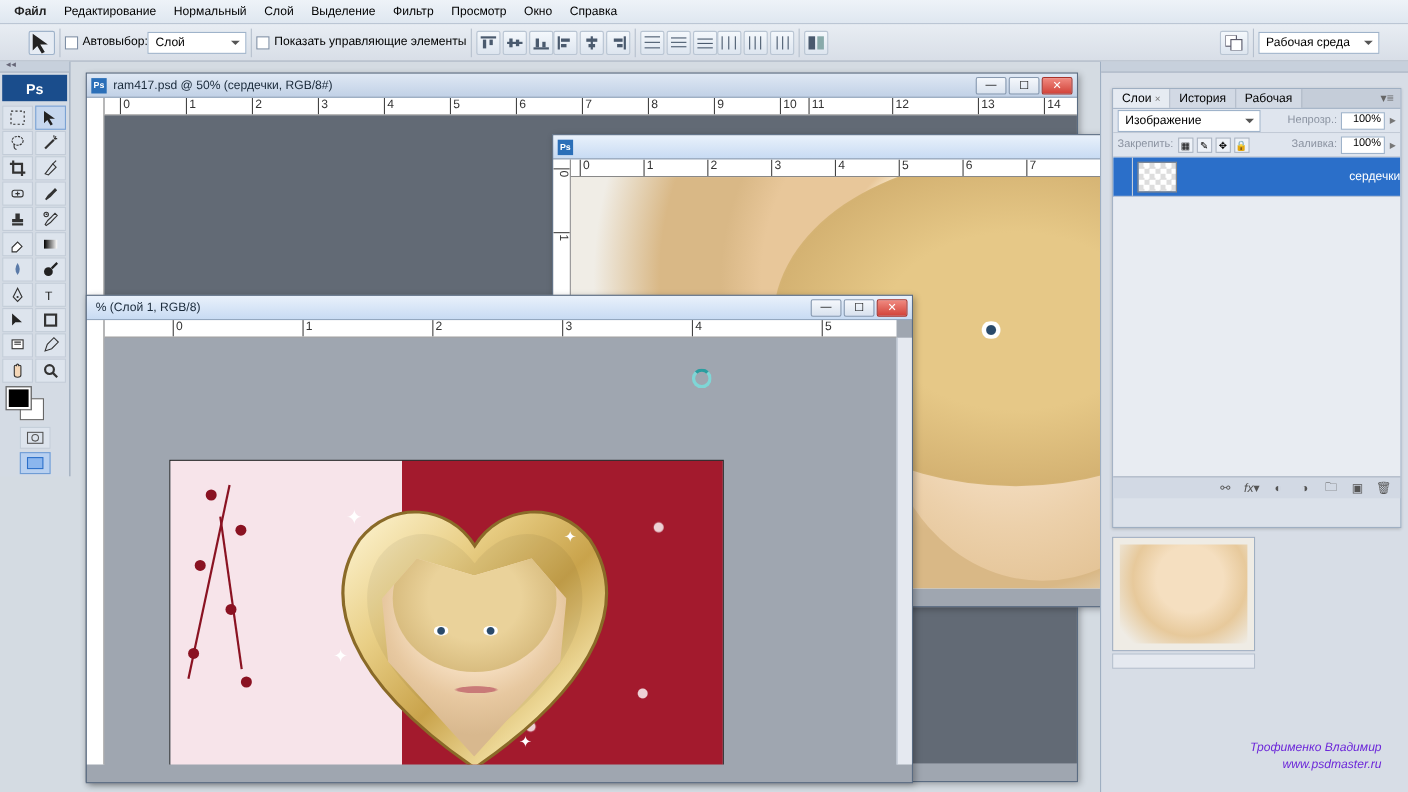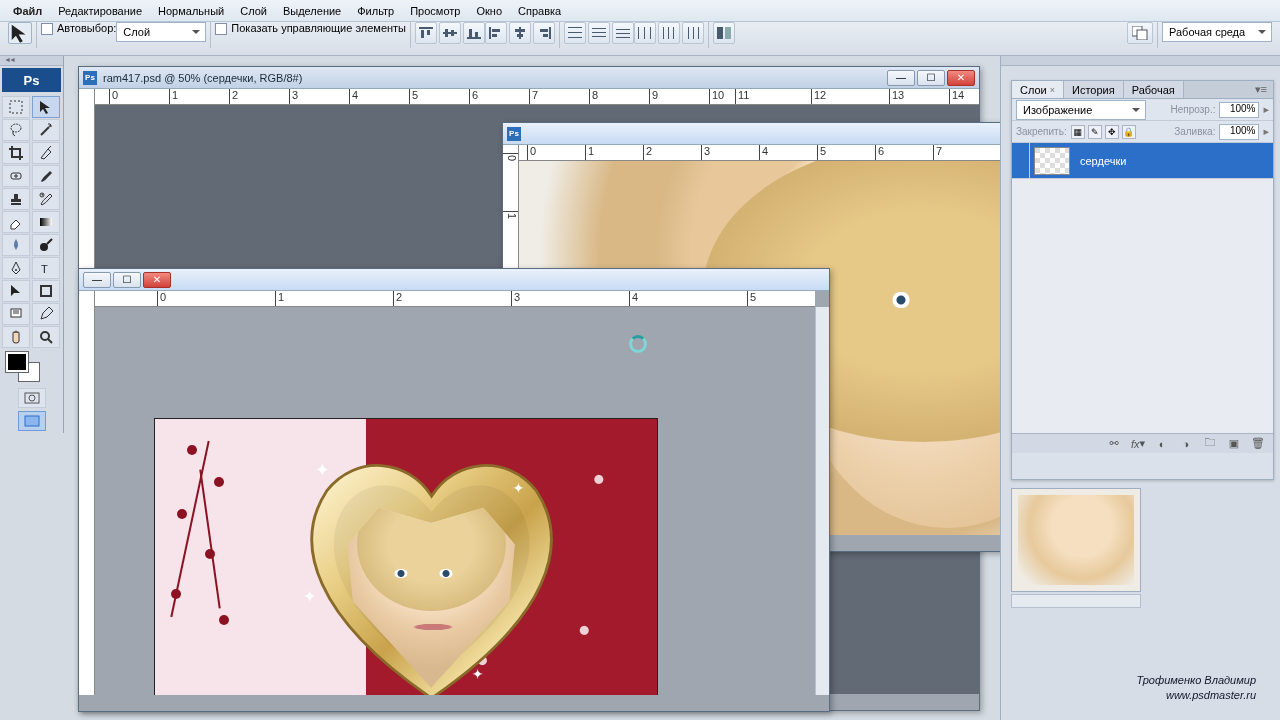--- a/index.html
+++ b/index.html
@@ -4,21 +4,21 @@
 <style>
 * { margin: 0; padding: 0; box-sizing: border-box; font-family: Tahoma, Arial, sans-serif; font-size: 11px; user-select: none; }
 body { background: #d4dbe2; width: 1280px; height: 720px; overflow: hidden; position: relative; }
 
 
 .menubar { height: 22px; background: linear-gradient(#eef3f8,#dfe7f0); display: flex; align-items: center; padding: 0 6px; gap: 2px; border-bottom: 1px solid #b8c4d2; }
 .menubar span { padding: 2px 7px; cursor: default; }
 .menubar span:first-child { font-weight: bold; color: #222; }
 
 
-.optbar { height: 34px; background: linear-gradient(#e8edf3,#d8dee7); display: flex; padding: 0 8px; gap: 0; border-bottom: 1px solid #aab4c2; }
+.optbar { height: 34px; background: linear-gradient(#e8edf3,#d8dee7); display: flex; align-items: center; padding: 0 26px; gap: 0; border-bottom: 1px solid #aab4c2; }
 .toolicon { width: 24px; height: 22px; background:#e6ecf4; border:1px solid #9fb3ca; display:flex; align-items:center; justify-content:center; border-radius:2px; }
 .chk { width:12px; height:12px; border:1px solid #7f8fa5; background:#fff; display:inline-block; vertical-align:middle; margin-right:4px; }
 .dd { height:20px; border:1px solid #9fb3ca; background:#fff; padding:0 18px 0 6px; display:flex; align-items:center; position:relative; min-width:90px; }
 .dd::after { content:""; position:absolute; right:5px; top:7px; border:4px solid transparent; border-top-color:#555; }
 .sep { width:1px; height:26px; background:#b6c0ce; margin:0 4px; }
 .alignbtn { width:22px; height:22px; border:1px solid #b9c5d3; background:linear-gradient(#f4f8fc,#dde5ef); border-radius:2px; display:flex; align-items:center; justify-content:center; }
 .aligngrp { display:flex; gap:2px; }
 .flex-spacer { flex:1; }
 
 
@@ -61,32 +61,32 @@
 .layerspanel { position:absolute; left:10px; top:24px; right:6px; background:#dbe1ea; border:1px solid #9fafc2; box-shadow:0 1px 3px rgba(0,0,0,.2); }
 .tabs { display:flex; height:18px; background:#c5cdd9; border-bottom:1px solid #9fafc2; }
 .tab { padding:2px 8px; background:#d2d9e4; border-right:1px solid #aab4c2; display:flex; align-items:center; gap:3px; }
 .tab.act { background:#e6ebf2; }
 .tab .x { font-size:9px; color:#777; }
 .panelrow { height:22px; display:flex; align-items:center; padding:0 4px; gap:4px; border-bottom:1px solid #c2cad6; background:#dfe5ee; }
 .panelrow .lbl { color:#8a92a0; font-size:10px; }
 .numf { width:40px; height:16px; border:1px solid #9fb3ca; background:#fff; text-align:right; padding:0 3px; font-size:10px; }
 .lockicons { display:flex; gap:3px; }
 .li { width:14px; height:14px; border:1px solid #aab4c2; background:#eef2f8; display:flex; align-items:center; justify-content:center; font-size:9px; }
-.layerlist { background:#e8ecf2; height:290px; overflow:auto; }
+.layerlist { background:#e8ecf2; height:290px; overflow:auto;text-align:right; }
 .layerrow { display:flex; align-items:center; height:36px; border-bottom:1px solid #c5cdd9; }
 .layerrow.sel { background:#2b6fc9; color:#fff; }
 .vis { width:18px; height:100%; border-right:1px solid #c5cdd9; }
 .thumb { width:36px; height:28px; margin:0 4px; border:1px solid #888; background:
   repeating-conic-gradient(#fff 0 25%, #ddd 0 50%) 0 0/10px 10px; }
 .layername { flex:1; padding-left:6px; }
 .panelfoot { height:20px; background:#d2d9e4; border-top:1px solid #aab4c2; display:flex; align-items:center; justify-content:flex-end; gap:6px; padding:0 6px; }
 .pfbtn { width:18px; height:14px; display:flex; align-items:center; justify-content:center; color:#555; font-size:11px; }
 
 
-.watermark { position:absolute; right:24px; bottom:18px; text-align:right; font-style:italic; font-family:Georgia, 'Times New Roman', serif; color:#0f172a; font-size:16px; line-height:1.3; pointer-events:none; }
+.watermark { position:absolute; right:24px; bottom:18px; text-align:right; font-style:italic; font-family:Georgia, 'Times New Roman', serif; color:#6d28d9; font-size:16px; line-height:1.3; pointer-events:none; }
 
 
 .photo { position:absolute; background: radial-gradient(circle at 60% 25%, #f8e6c6 0 25%, #e8c79a 28% 42%, #d9b886 50% 62%, #f0ede6 75%); }
 .heartframe { position:absolute; }
 .heartbg { position:absolute; inset:0; background:linear-gradient(90deg,#f7e4ea 0 42%,#a31a2d 42% 100%); }
 .flowers { position:absolute; right:0; top:0; bottom:0; width:58%; background:
   radial-gradient(circle at 20% 30%, rgba(255,255,255,.8) 0 4px, transparent 5px),
   radial-gradient(circle at 60% 50%, rgba(255,255,255,.8) 0 4px, transparent 5px),
   radial-gradient(circle at 80% 20%, rgba(255,255,255,.8) 0 4px, transparent 5px),
   radial-gradient(circle at 40% 80%, rgba(255,255,255,.8) 0 4px, transparent 5px),
@@ -458,20 +458,21 @@
 
       <div style="position:absolute;left:46%;top:8%;width:48%;height:90%;background:radial-gradient(ellipse at 40% 35%,#f5dfc4 0 34%,#ecd0aa 55%,#e4c497 75%);border-radius:40% 40% 50% 50%;"></div>
       <div style="position:absolute;left:30%;top:-5%;width:72%;height:80%;background:radial-gradient(ellipse at 50% 50%,#e6c887 0 38%,#d4b272 70%,transparent 80%);border-radius:50%;"></div>
       <div style="position:absolute;left:60%;top:35%;width:30px;height:16px;background:radial-gradient(circle,#2a4a6a 0 4px,#fff 5px 8px,transparent 9px);border-radius:50%;"></div>
     </div>
   </div>
 </div>
 
 <div class="docwin" style="left:78px; top:268px; width:752px; height:444px;">
   <div class="titlebar active">
+    <div class="ttl" style="padding-left:4px;">% (Слой 1, RGB/8)</div>
     <div class="winbtns">
       <div class="wbtn">—</div>
       <div class="wbtn">☐</div>
       <div class="wbtn close">✕</div>
     </div>
   </div>
   <div class="ruler-h" style="position:absolute;left:16px;top:22px;right:14px;">
     <div class="rt" style="left:62px">0</div>
       <div class="rt" style="left:180px">1</div>
       <div class="rt" style="left:298px">2</div>

